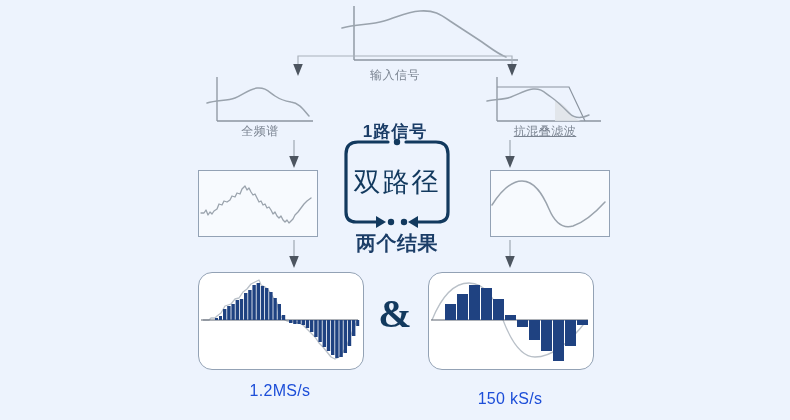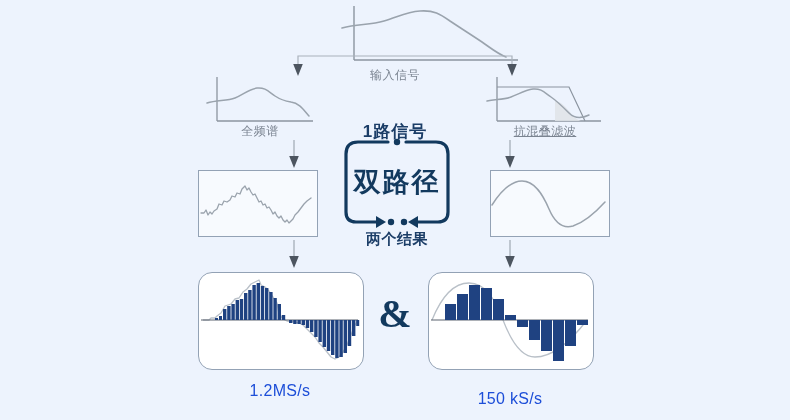--- a/index.html
+++ b/index.html
@@ -34,21 +34,21 @@
   .label-navy {
     color: #1b3d67;
     font-size: 17px;
     font-weight: bold;
     text-align: center;
     white-space: nowrap;
     letter-spacing: 1px;
   }
   .label-navy-sm {
     color: #1b3d67;
-    font-size: 15px;
+    font-size: 20px;
     font-weight: bold;
     text-align: center;
     white-space: nowrap;
     letter-spacing: .5px;
   }
   .rate-label {
     color: #1d4ed8;
     font-size: 16px;
     text-align: center;
     white-space: nowrap;
@@ -57,21 +57,21 @@
   .amp {
     color: #12395e;
     font-size: 40px;
     font-weight: bold;
     font-family: "Liberation Serif", serif;
     line-height: 1;
   }
   .badge-text {
     color: #12395e;
     font-size: 27px;
-    font-weight: bold;
+    font-weight: normal;
     letter-spacing: 2px;
     white-space: nowrap;
   }
   svg { display: block; overflow: visible; }
 </style>
 </head>
 <body>
 
 <div id="stage">
 

